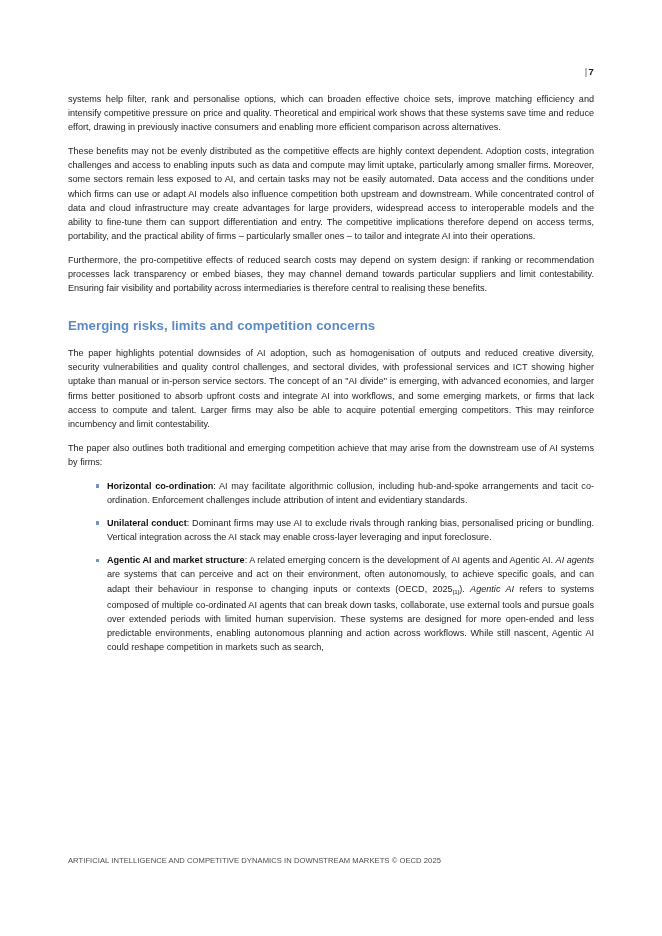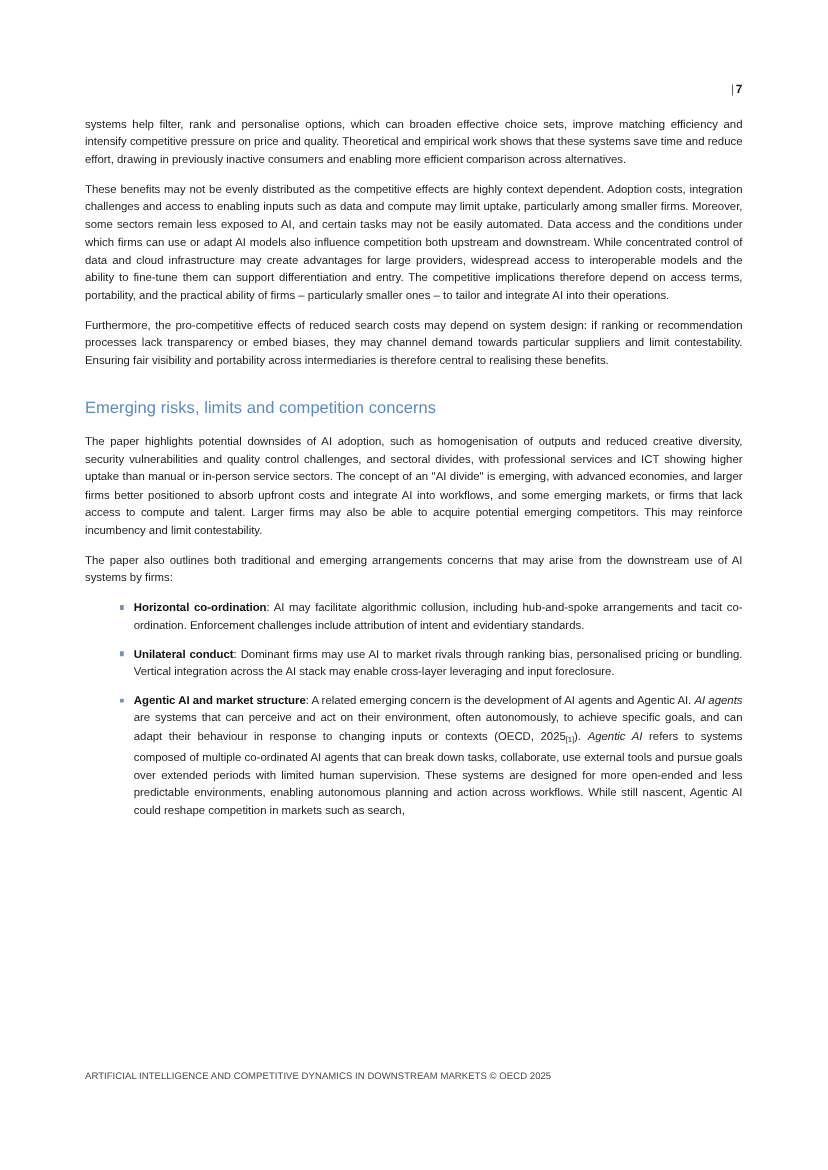--- a/index.html
+++ b/index.html
@@ -58,21 +58,21 @@
     text-align: justify;
     text-justify: inter-word;
     color: #1d1d1d;
     hyphens: none;
   }
 
   h2.section-heading {
     margin: 22px 0 12px 0;
     font-size: 13.2px;
     line-height: 17px;
-    font-weight: normal;
+    font-weight: bold;
     color: #5c8ac6;
     letter-spacing: 0.05px;
   }
 
   h3.sub-heading {
     margin: 19px 0 10px 0;
     font-size: 9.9px;
     line-height: 14px;
     font-weight: bold;
     font-style: italic;
@@ -145,32 +145,32 @@
 
     <p class="body-text">systems help filter, rank and personalise options, which can broaden effective choice sets, improve matching efficiency and intensify competitive pressure on price and quality. Theoretical and empirical work shows that these systems save time and reduce effort, drawing in previously inactive consumers and enabling more efficient comparison across alternatives.</p>
     <p class="body-text">These benefits may not be evenly distributed as the competitive effects are highly context dependent. Adoption costs, integration challenges and access to enabling inputs such as data and compute may limit uptake, particularly among smaller firms. Moreover, some sectors remain less exposed to AI, and certain tasks may not be easily automated. Data access and the conditions under which firms can use or adapt AI models also influence competition both upstream and downstream. While concentrated control of data and cloud infrastructure may create advantages for large providers, widespread access to interoperable models and the ability to fine-tune them can support differentiation and entry. The competitive implications therefore depend on access terms, portability, and the practical ability of firms – particularly smaller ones – to tailor and integrate AI into their operations.</p>
     <p class="body-text">Furthermore, the pro-competitive effects of reduced search costs may depend on system design: if ranking or recommendation processes lack transparency or embed biases, they may channel demand towards particular suppliers and limit contestability. Ensuring fair visibility and portability across intermediaries is therefore central to realising these benefits.</p>
 
     <h2 class="section-heading">Emerging risks, limits and competition concerns</h2>
 
     <p class="body-text">The paper highlights potential downsides of AI adoption, such as homogenisation of outputs and reduced creative diversity, security vulnerabilities and quality control challenges, and sectoral divides, with professional services and ICT showing higher uptake than manual or in-person service sectors. The concept of an "AI divide" is emerging, with advanced economies, and larger firms better positioned to absorb upfront costs and integrate AI into workflows, and some emerging markets, or firms that lack access to compute and talent. Larger firms may also be able to acquire potential emerging competitors. This may reinforce incumbency and limit contestability.</p>
 
 
-    <p class="body-text">The paper also outlines both traditional and emerging arrangements concerns that may arise from the downstream use of AI systems by firms:</p>
+    <p class="body-text">The paper also outlines both traditional and emerging competition achieve that may arise from the downstream use of AI systems by firms:</p>
 
     <ul class="bullet-list">
 
       <li>
         <span class="marker"></span>
         <span class="term">Horizontal co-ordination</span><span>: </span><span>AI may facilitate algorithmic collusion, including hub-and-spoke arrangements and tacit co-ordination. Enforcement challenges include attribution of intent and evidentiary standards.</span>
       </li>
 
       <li>
         <span class="marker"></span>
-        <span class="term">Unilateral conduct</span><span>: </span><span>Dominant firms may use AI to market rivals through ranking bias, personalised pricing or bundling. Vertical integration across the AI stack may enable cross-layer leveraging and input foreclosure.</span>
+        <span class="term">Unilateral conduct</span><span>: </span><span>Dominant firms may use AI to exclude rivals through ranking bias, personalised pricing or bundling. Vertical integration across the AI stack may enable cross-layer leveraging and input foreclosure.</span>
       </li>
 
 
       <li>
         <span class="marker"></span>
         <span class="term">Agentic AI and market structure</span><span>: </span><span>A related emerging concern is the development of AI agents and Agentic AI. </span><span class="ital">AI agents</span><span> are systems that can perceive and act on their environment, often autonomously, to achieve specific goals, and can adapt their behaviour in response to changing inputs or contexts (OECD, 2025</span><sub class="cite">[1]</sub><span>). </span><span class="ital">Agentic AI</span><span> refers to systems composed of multiple co-ordinated AI agents that can break down tasks, collaborate, use external tools and pursue goals over extended periods with limited human supervision. These systems are designed for more open-ended and less predictable environments, enabling autonomous planning and action across workflows. While still nascent, Agentic AI could reshape competition in markets such as search,</span>
       </li>
 
     </ul>
   </div>

